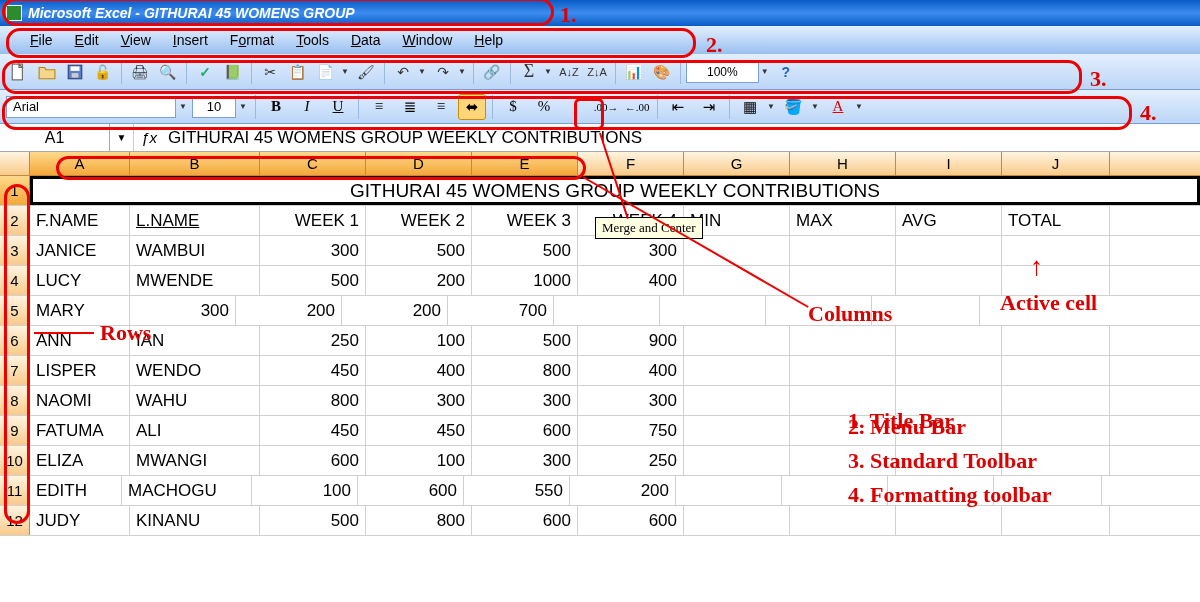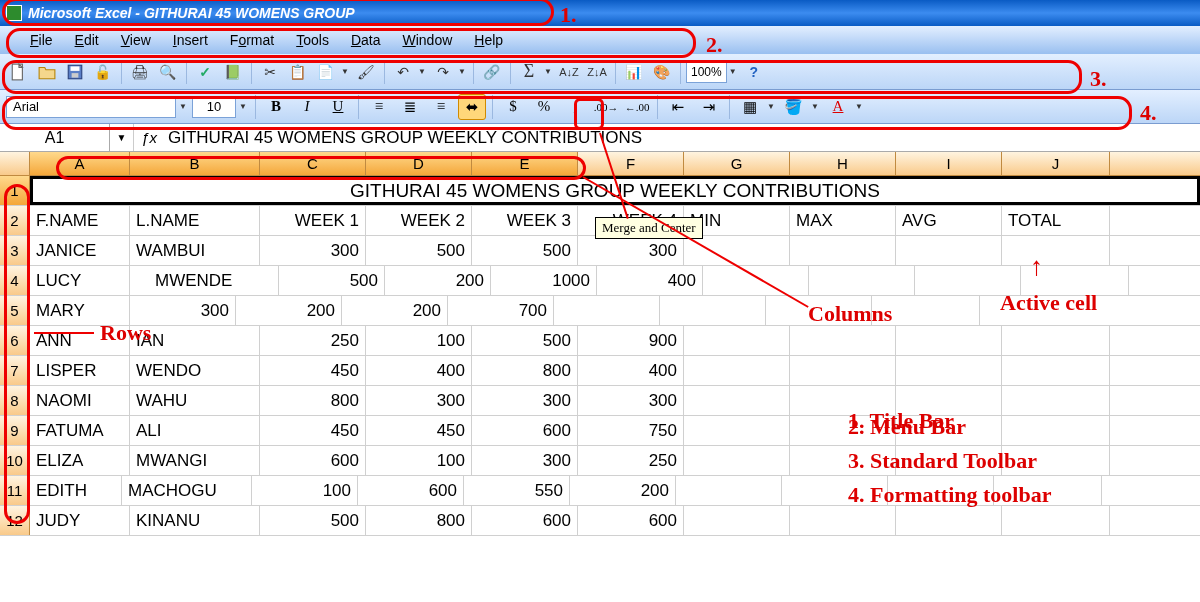--- a/index.html
+++ b/index.html
@@ -6,21 +6,21 @@
 body { font-family: Tahoma, Arial, sans-serif; font-size: 11px; width: 1200px; height: 602px; background: #fff; position: relative; overflow: hidden; }
 .titlebar { background: linear-gradient(to bottom, #0a5bc4, #3c8cf0 50%, #0a5bc4); height: 26px; color: #fff; display: flex; align-items: center; padding: 0 6px; font-weight: bold; font-size: 14px; font-style: italic; }
 .titlebar .app-icon { width: 16px; height: 16px; background: #2d8b2d; margin-right: 6px; border: 1px solid #fff; }
 .menubar { background: linear-gradient(to bottom, #e3efff, #99bff0); height: 28px; display: flex; align-items: center; padding: 0 8px 0 30px; gap: 22px; font-size: 14px; color: #000; }
 .menubar span { cursor: default; }
 .menubar span u { text-decoration: underline; }
 .toolbar { background: linear-gradient(to bottom, #e3efff, #bcd6f7); height: 36px; display: flex; align-items: center; padding: 0 6px; gap: 2px; border-bottom: 1px solid #7a9cd0; }
 .tb-icon { width: 26px; height: 26px; display: inline-flex; align-items: center; justify-content: center; border: 1px solid transparent; border-radius: 3px; font-size: 14px; color: #333; }
 .tb-sep { width: 1px; height: 24px; background: #9bb8e0; margin: 0 3px; }
 .tb-drop { width: 10px; font-size: 8px; color: #333; }
-.zoom { display: flex; align-items: center; border: 1px solid #7ba2d8; background: #fff; height: 22px; padding: 0 4px; font-size: 12px; }
+.zoom { display: flex; align-items: center; border: 1px solid #7ba2d8; background: #fff; height: 22px; padding: 0 20px; font-size: 12px; }
 .fmtbar { background: linear-gradient(to bottom, #e3efff, #bcd6f7); height: 34px; display: flex; align-items: center; padding: 0 6px; gap: 3px; border-bottom: 1px solid #7a9cd0; }
 .fontbox { width: 170px; height: 22px; border: 1px solid #7ba2d8; background: #fff; display: flex; align-items: center; padding: 0 6px; font-size: 13px; }
 .sizebox { width: 44px; height: 22px; border: 1px solid #7ba2d8; background: #fff; display: flex; align-items: center; justify-content: center; font-size: 13px; }
 .fmt-icon { width: 28px; height: 26px; display: inline-flex; align-items: center; justify-content: center; font-size: 15px; font-family: 'Times New Roman', serif; border: 1px solid transparent; border-radius: 3px; }
 .fmt-icon.sel { background: #ffd77a; border-color: #d08a00; }
 .fxbar { height: 28px; display: flex; align-items: center; border-bottom: 1px solid #aaa; background: #fff; }
 .namebox { width: 110px; border-right: 1px solid #aaa; text-align: center; font-size: 16px; height: 100%; display: flex; align-items: center; justify-content: center; }
 .namebox-drop { width: 24px; text-align: center; font-size: 10px; border-right: 1px solid #ccc; height: 100%; display: flex; align-items: center; justify-content: center; }
 .fx { width: 30px; text-align: center; font-style: italic; font-size: 15px; height: 100%; display: flex; align-items: center; justify-content: center; }
 .fx-content { flex: 1; font-size: 17px; padding-left: 4px; }
@@ -186,21 +186,21 @@
       <div class="colhead" style="width: 108px;">J</div>
     </div>
   <div class="rows" id="rows">
       <div class="row">
         <div class="rowhead sel">1</div>
         <div class="cell mergedtitle">GITHURAI 45 WOMENS GROUP WEEKLY CONTRIBUTIONS</div>
       </div>
       <div class="row">
         <div class="rowhead">2</div>
         <div class="cell" style="width: 100px;">F.NAME</div>
-        <div class="cell" style="width: 130px;">L.NAME</div>
+        <div class="cell" style="width: 130px; text-decoration: underline;">L.NAME</div>
         <div class="cell num" style="width: 106px;">WEEK 1</div>
         <div class="cell num" style="width: 106px;">WEEK 2</div>
         <div class="cell num" style="width: 106px;">WEEK 3</div>
         <div class="cell num" style="width: 106px;">WEEK 4</div>
         <div class="cell" style="width: 106px;">MIN</div>
         <div class="cell" style="width: 106px;">MAX</div>
         <div class="cell" style="width: 106px; text-align: right;">AVG</div>
         <div class="cell" style="width: 108px;">TOTAL</div>
       </div>
       <div class="row">
@@ -212,21 +212,21 @@
         <div class="cell num" style="width: 106px;">500</div>
         <div class="cell num" style="width: 106px;">300</div>
         <div class="cell" style="width: 106px;"></div>
         <div class="cell" style="width: 106px;"></div>
         <div class="cell" style="width: 106px;"></div>
         <div class="cell" style="width: 108px;"></div>
       </div>
       <div class="row">
         <div class="rowhead">4</div>
         <div class="cell" style="width: 100px;">LUCY</div>
-        <div class="cell" style="width: 130px; margin-left: 19px;">MWENDE</div>
+        <div class="cell" style="width: 130px;">MWENDE</div>
         <div class="cell num" style="width: 106px;">500</div>
         <div class="cell num" style="width: 106px;">200</div>
         <div class="cell num" style="width: 106px;">1000</div>
         <div class="cell num" style="width: 106px;">400</div>
         <div class="cell" style="width: 106px;"></div>
         <div class="cell" style="width: 106px;"></div>
         <div class="cell" style="width: 106px;"></div>
         <div class="cell" style="width: 108px;"></div>
       </div>
       <div class="row">

